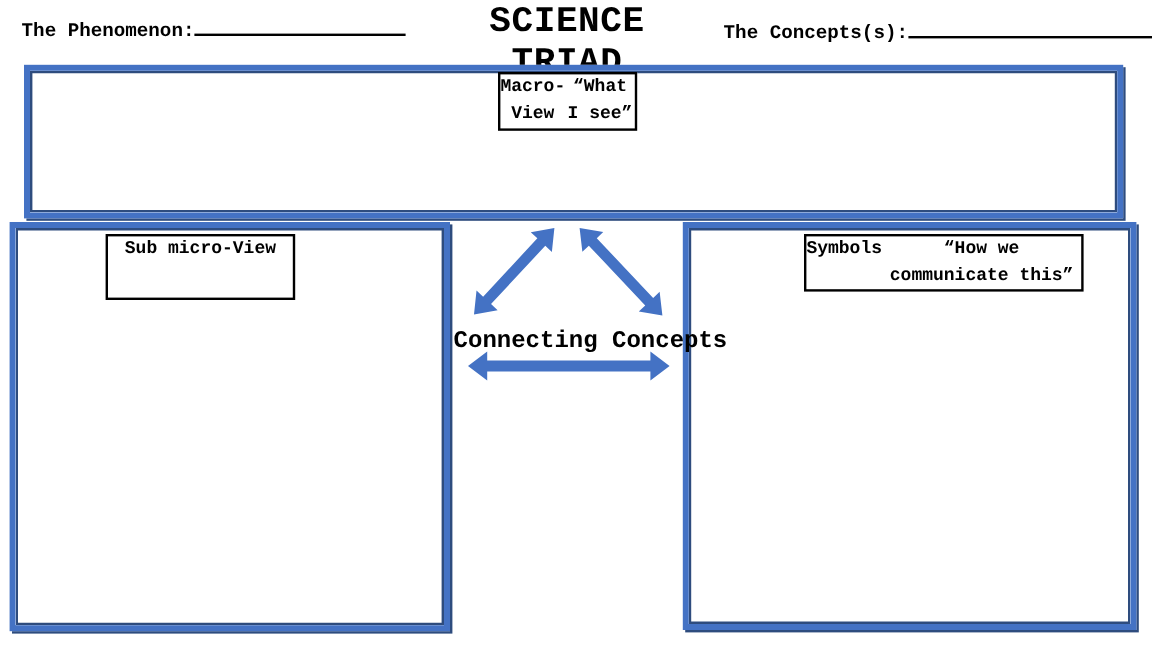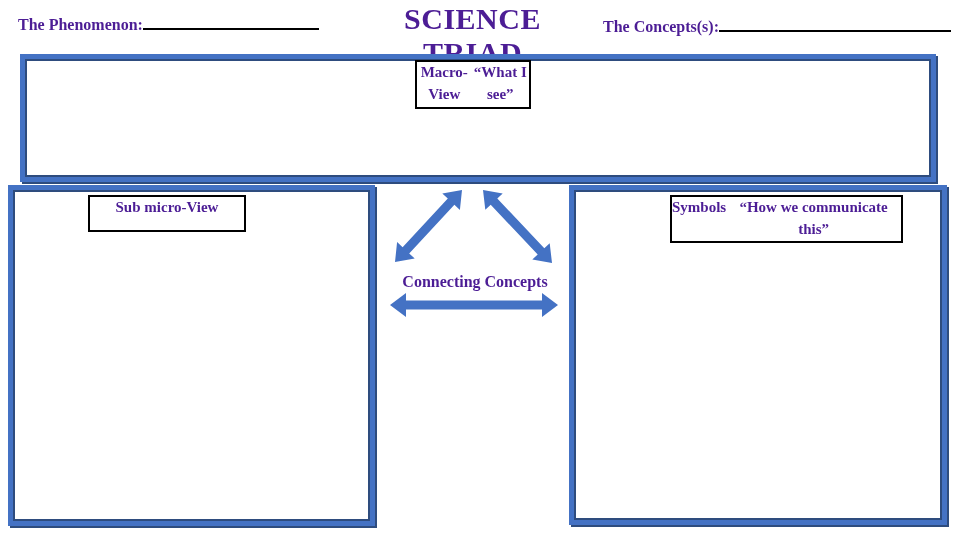--- a/index.html
+++ b/index.html
@@ -1,22 +1,22 @@
 <!DOCTYPE html>
 <html><head>
 <meta charset="utf-8">
 <style>
   html, body { margin: 0; padding: 0; background: #ffffff; }
   .page {
     position: relative;
     width: 960px;
     height: 540px;
     background: #ffffff;
-    font-family: Liberation Serif, serif;
-    color: #4c1d95;
+    font-family: Liberation Mono, monospace;
+    color: #000000;
     overflow: hidden;
   }
 
   
   .hdr-field {
     position: absolute;
     font-size: 16px;
     font-weight: bold;
     white-space: nowrap;
   }
@@ -65,39 +65,39 @@
     border: 2px solid #000;
     display: flex;
     flex-direction: row;
     justify-content: center;
     text-align: center;
     font-weight: bold;
     font-size: 15px;
     line-height: 1.45;
   }
   #macro-label    { left: 415px; top: 60px;  width: 116px; height: 49px; }
-  #submicro-label { left: 88px;  top: 195px; width: 158px; height: 37px; }
+  #submicro-label { left: 88px;  top: 195px; width: 158px; height: 55px; }
   #symbols-label  { left: 670px; top: 195px; width: 233px; height: 48px; }
 
   
   .arrows-svg {
     position: absolute;
     left: 380px;
     top: 180px;
     width: 190px;
     height: 145px;
   }
   .connector-label {
     position: absolute;
     left: 378px;
     top: 273px;
     width: 194px;
     text-align: center;
     font-weight: bold;
-    font-size: 16px;
+    font-size: 20px;
     white-space: nowrap;
   }
 </style>
 </head>
 <body>
 
 <div class="page">
 
   <div class="hdr-field" id="phenomenon-field">
     <span>The Phenomenon:</span><span class="blank" id="phenomenon-blank"></span>

